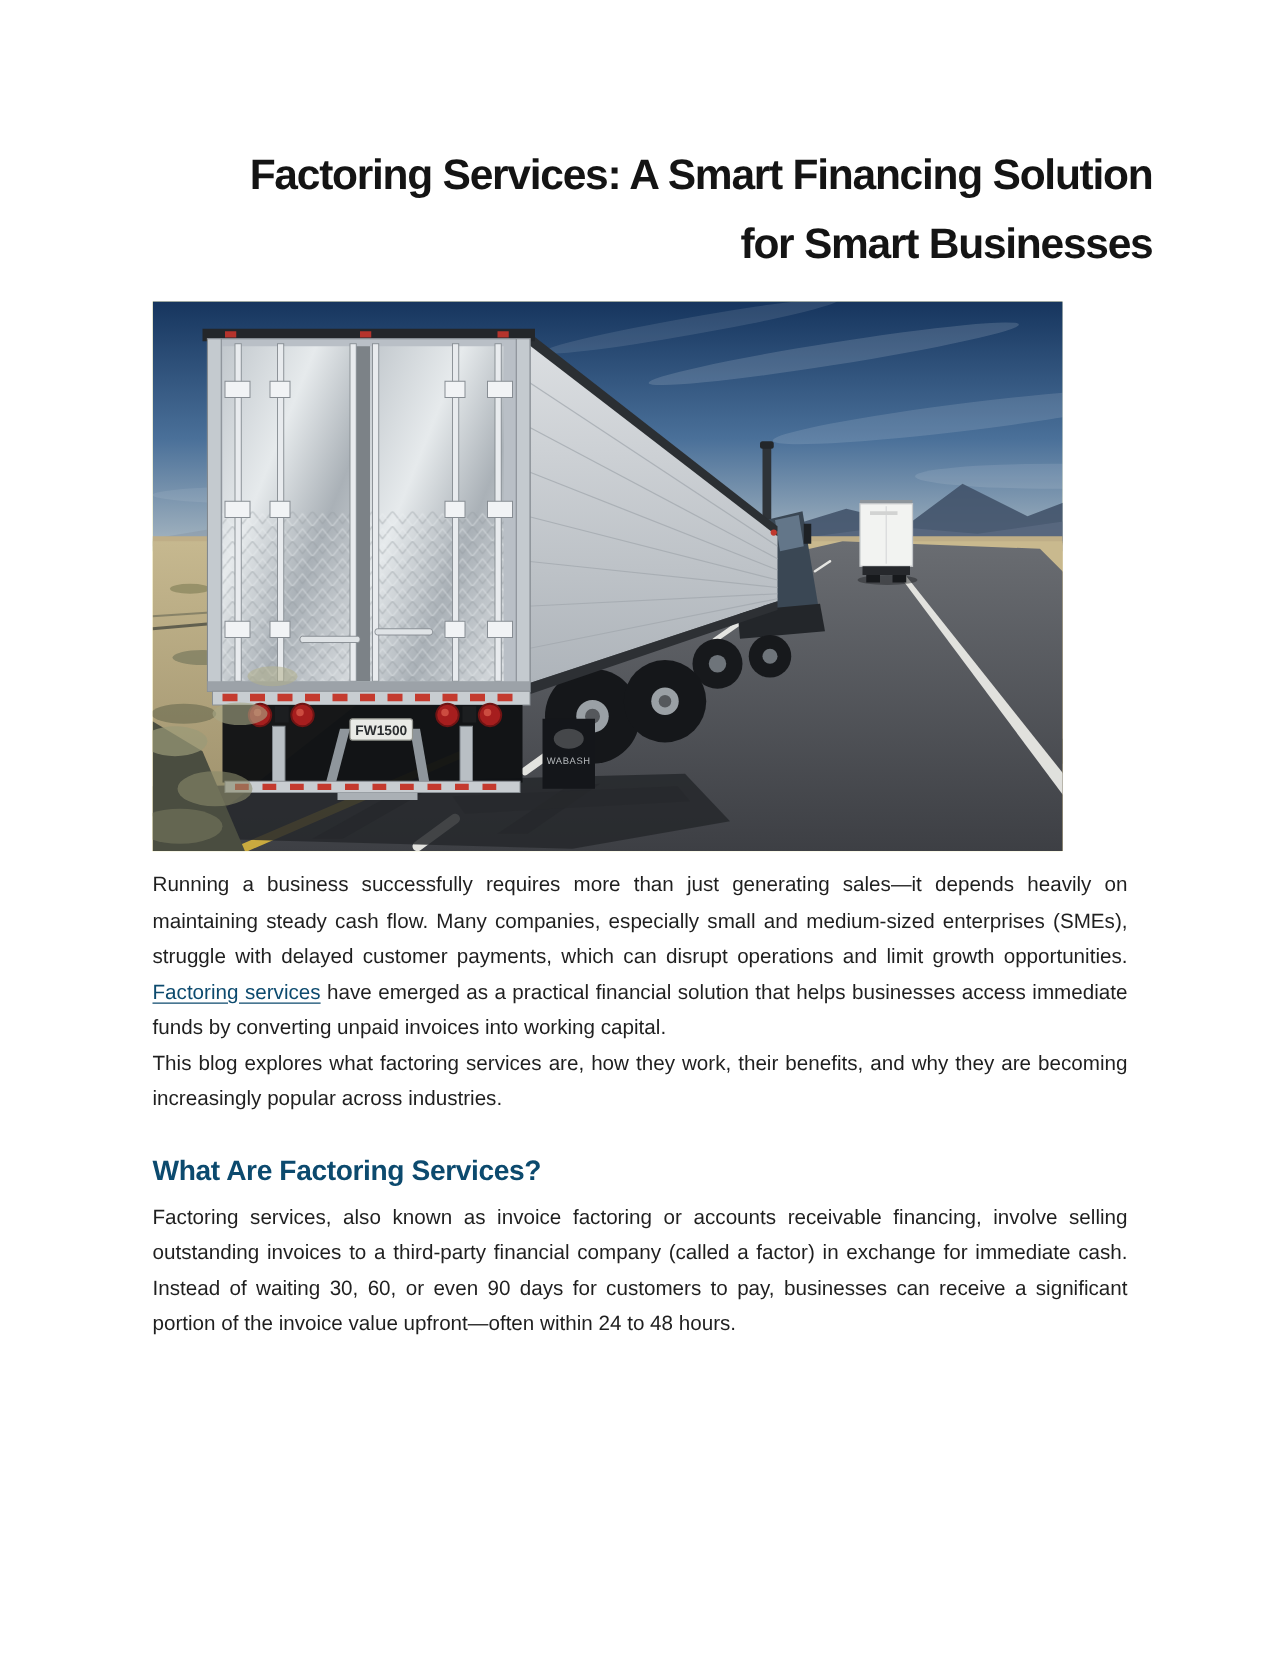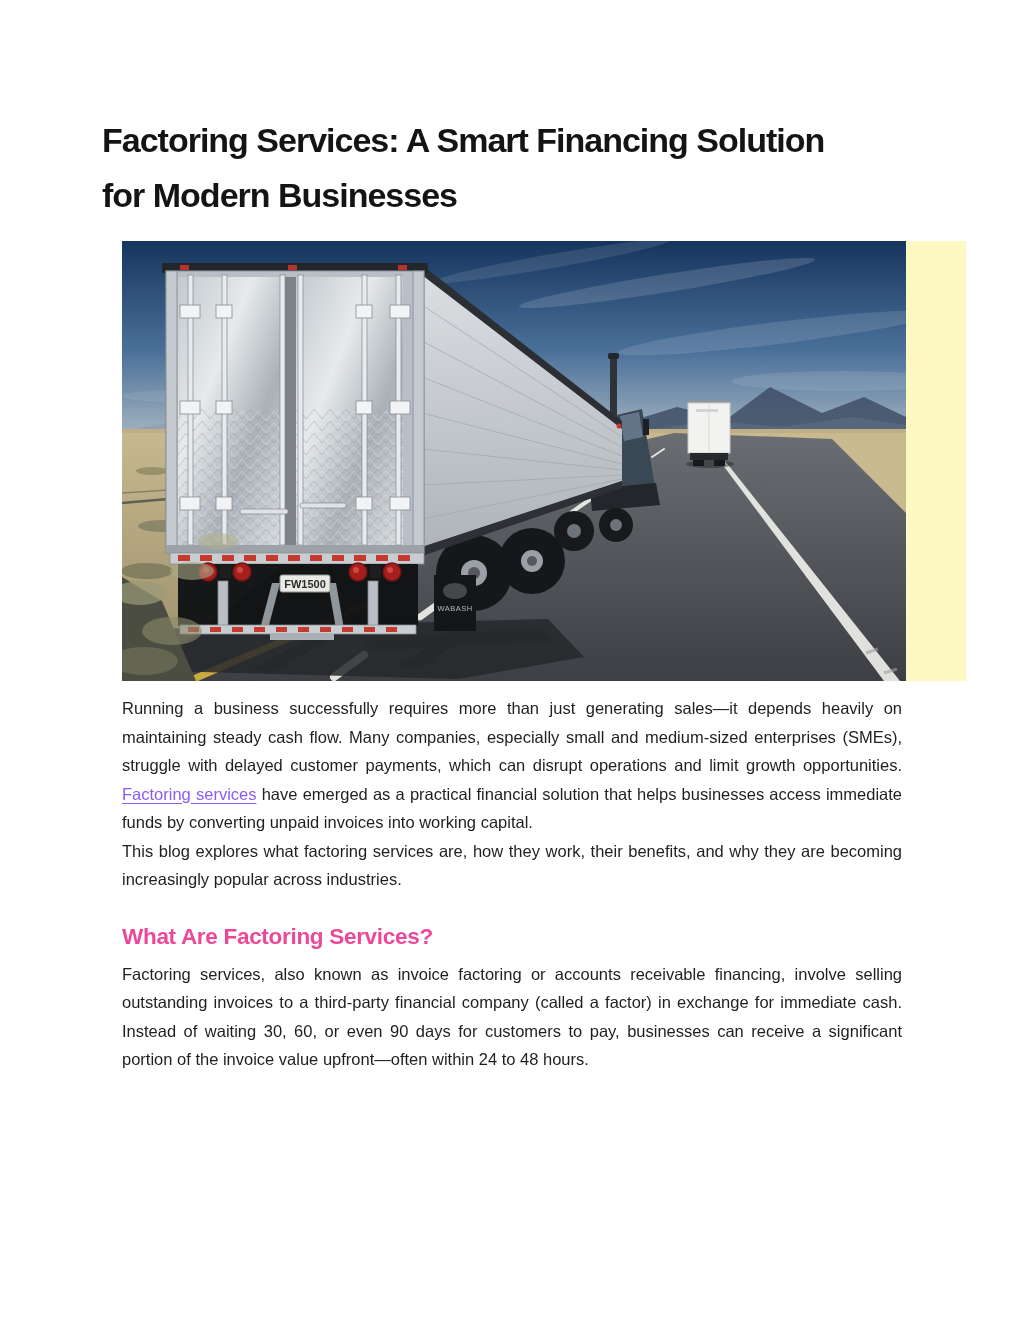--- a/index.html
+++ b/index.html
@@ -7,31 +7,31 @@
     position:relative;
     width:1024px;height:1325px;
     background:#ffffff;
     overflow:hidden;
     font-family:"Liberation Sans", sans-serif;
     color:#202020;
   }
   .doc-title{
     margin:113px auto 0;
     width:820px;
-    text-align:left;
+    text-align:right;
     font-size:34px;
     font-weight:bold;
     letter-spacing:-1px;
     line-height:55px;
     color:#141414;
   }
   figure.hero{
     margin:18px 0 0 122px;
     padding:0;
-    width:844px;height:440px;
+    width:728px;height:440px;
     overflow:hidden;
     background:#fef9c3;
   }
   figure.hero svg{display:block;}
   p.body-text{
     width:780px;
     margin:0 0 0 122px;
     font-size:16.5px;
     line-height:28.5px;
     text-align:justify;
@@ -39,36 +39,36 @@
   }
   p.p1{margin-top:13px;}
   p.p2{}
   p.p3{margin-top:9px;}
   h2.section-heading{
     margin:29px 0 0 122px;
     font-size:22.5px;
     font-weight:bold;
     letter-spacing:-0.3px;
     line-height:28px;
-    color:#ec4899;
+    color:#0c4a6e;
   }
   a.doc-link{
-    color:#8b5cf6;
+    color:#0c4a6e;
     text-underline-offset:3px;
     cursor:pointer;
   }
 </style>
 </head>
 <body>
 
 <div class="page">
 
   <h1 class="doc-title">
     <span>Factoring Services: A Smart Financing Solution</span><br>
-    <span>for Modern Businesses</span>
+    <span>for Smart Businesses</span>
   </h1>
 
   <figure class="hero" role="img" aria-label="Rear view of a silver semi-trailer truck driving on a desert highway, with a second white truck ahead in the distance, mountains on the horizon and blue sky">
     <svg width="784" height="440" viewBox="0 0 784 440" xmlns="http://www.w3.org/2000/svg">
       <defs>
         <linearGradient id="skyG" x1="0" y1="0" x2="0" y2="1">
           <stop offset="0" stop-color="#16355e"></stop>
           <stop offset="0.55" stop-color="#4a7099"></stop>
           <stop offset="1" stop-color="#a9b8c2"></stop>
         </linearGradient>

